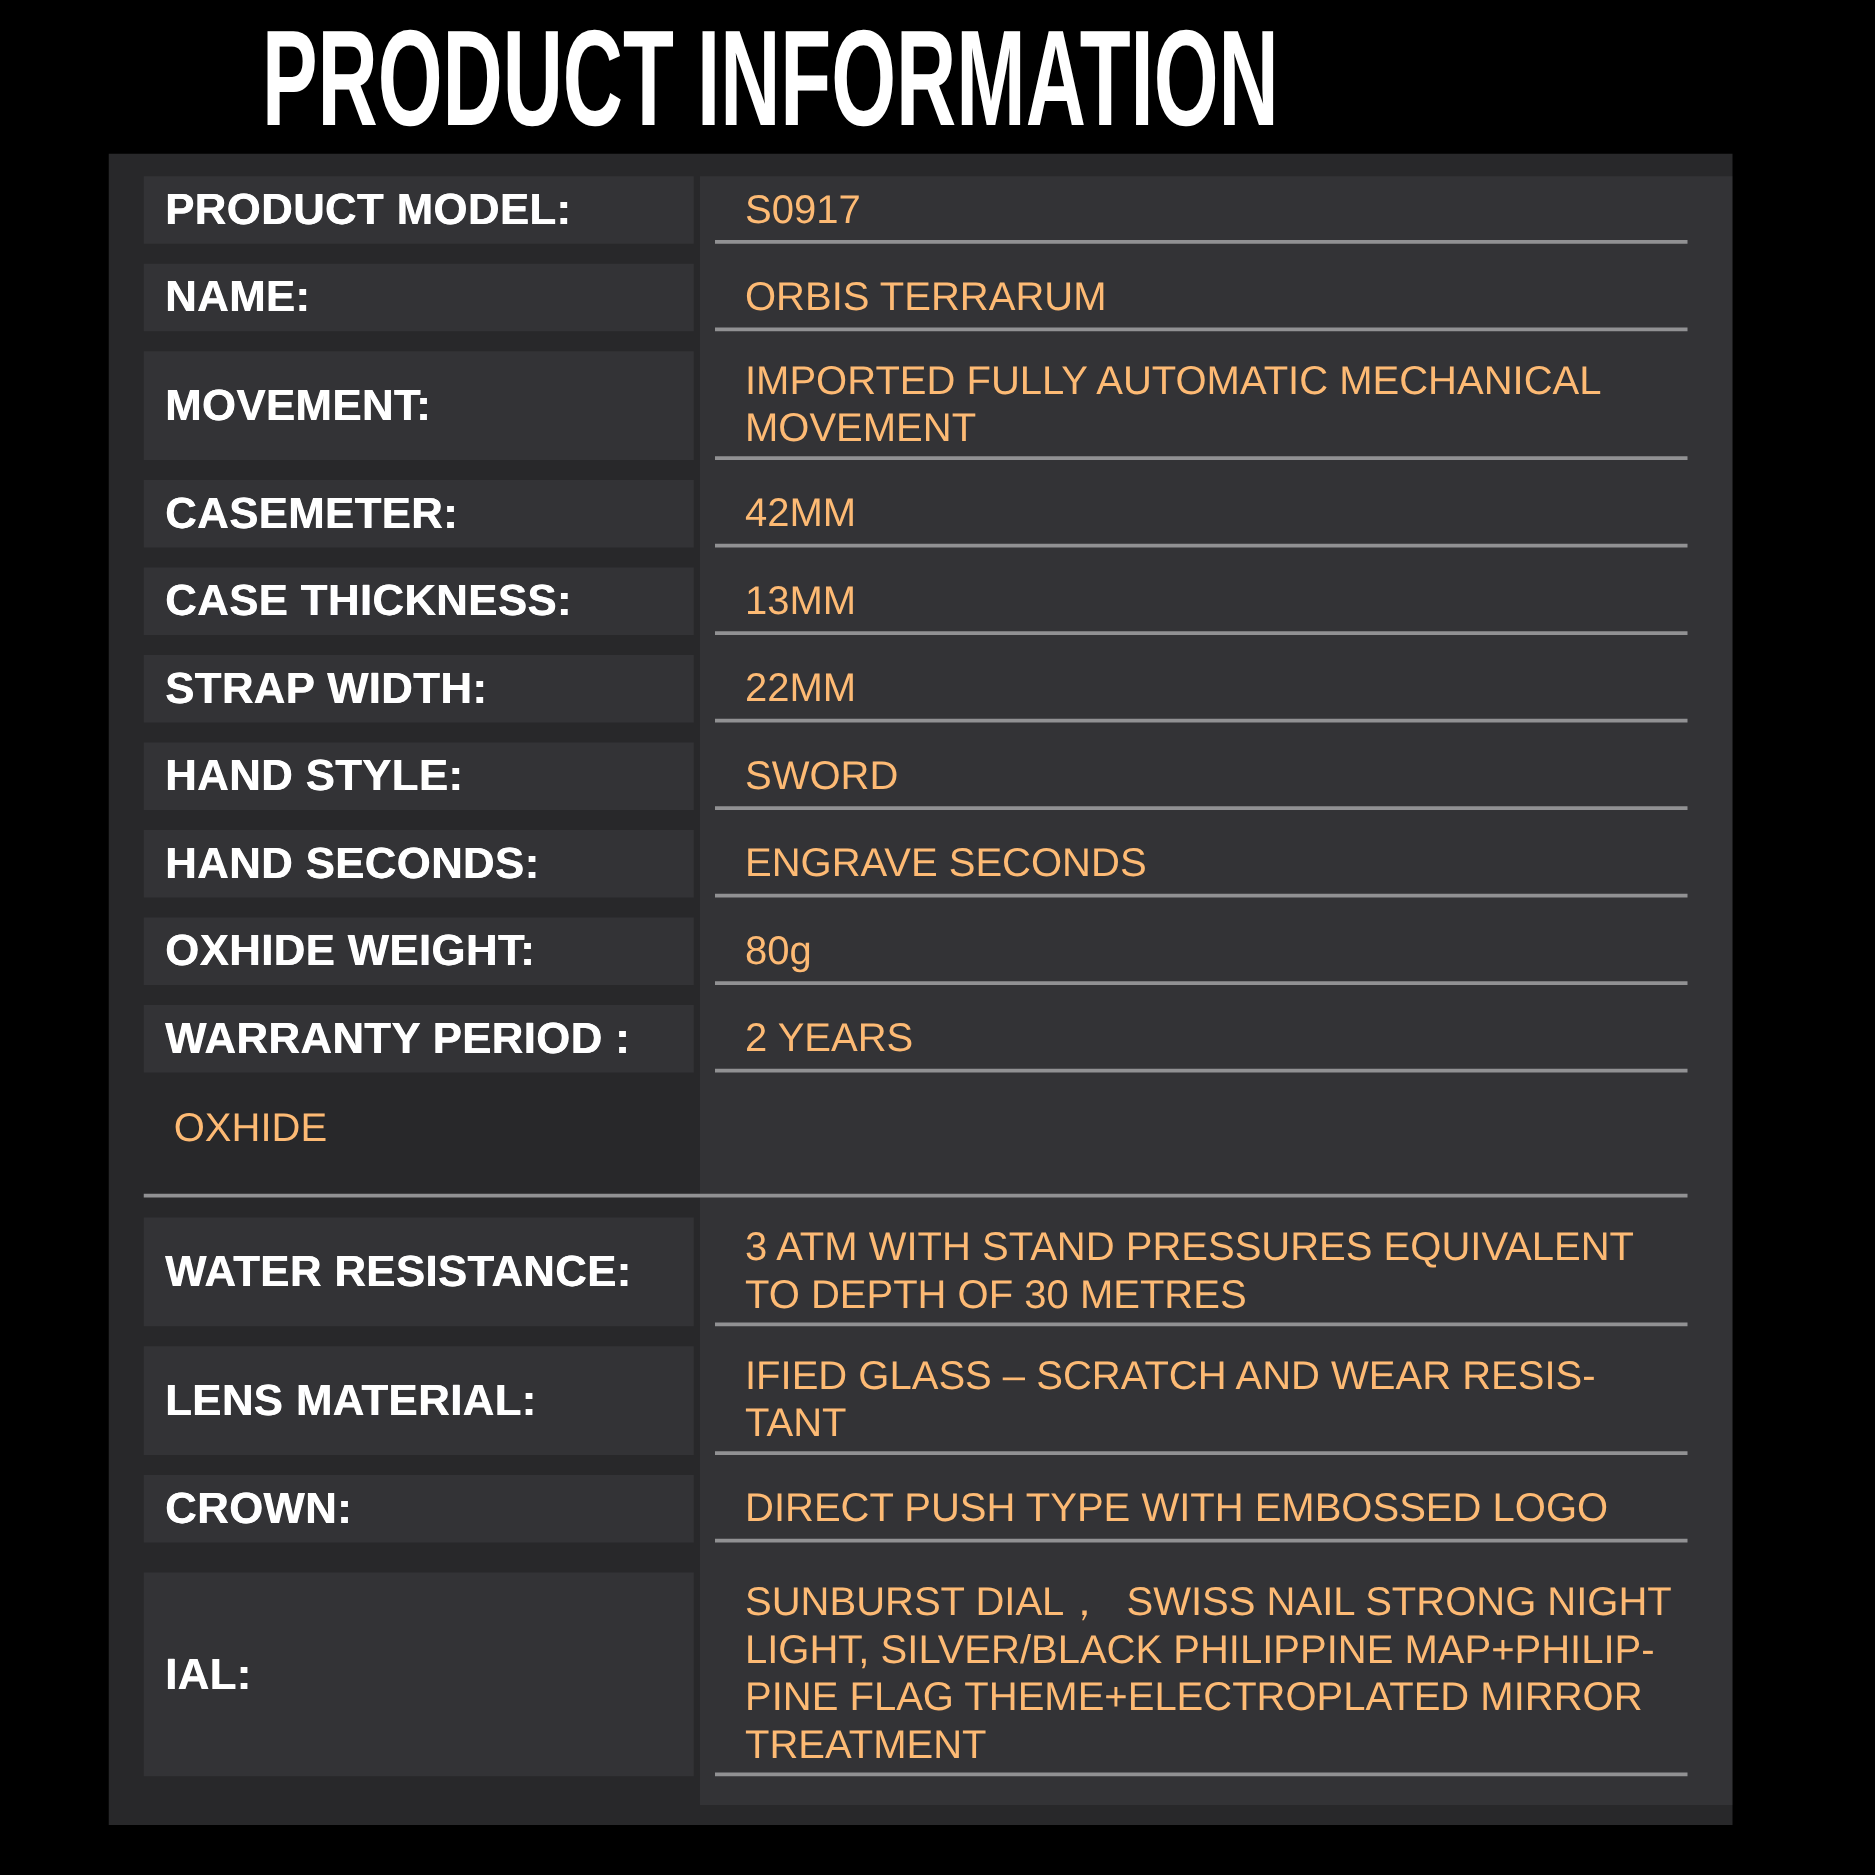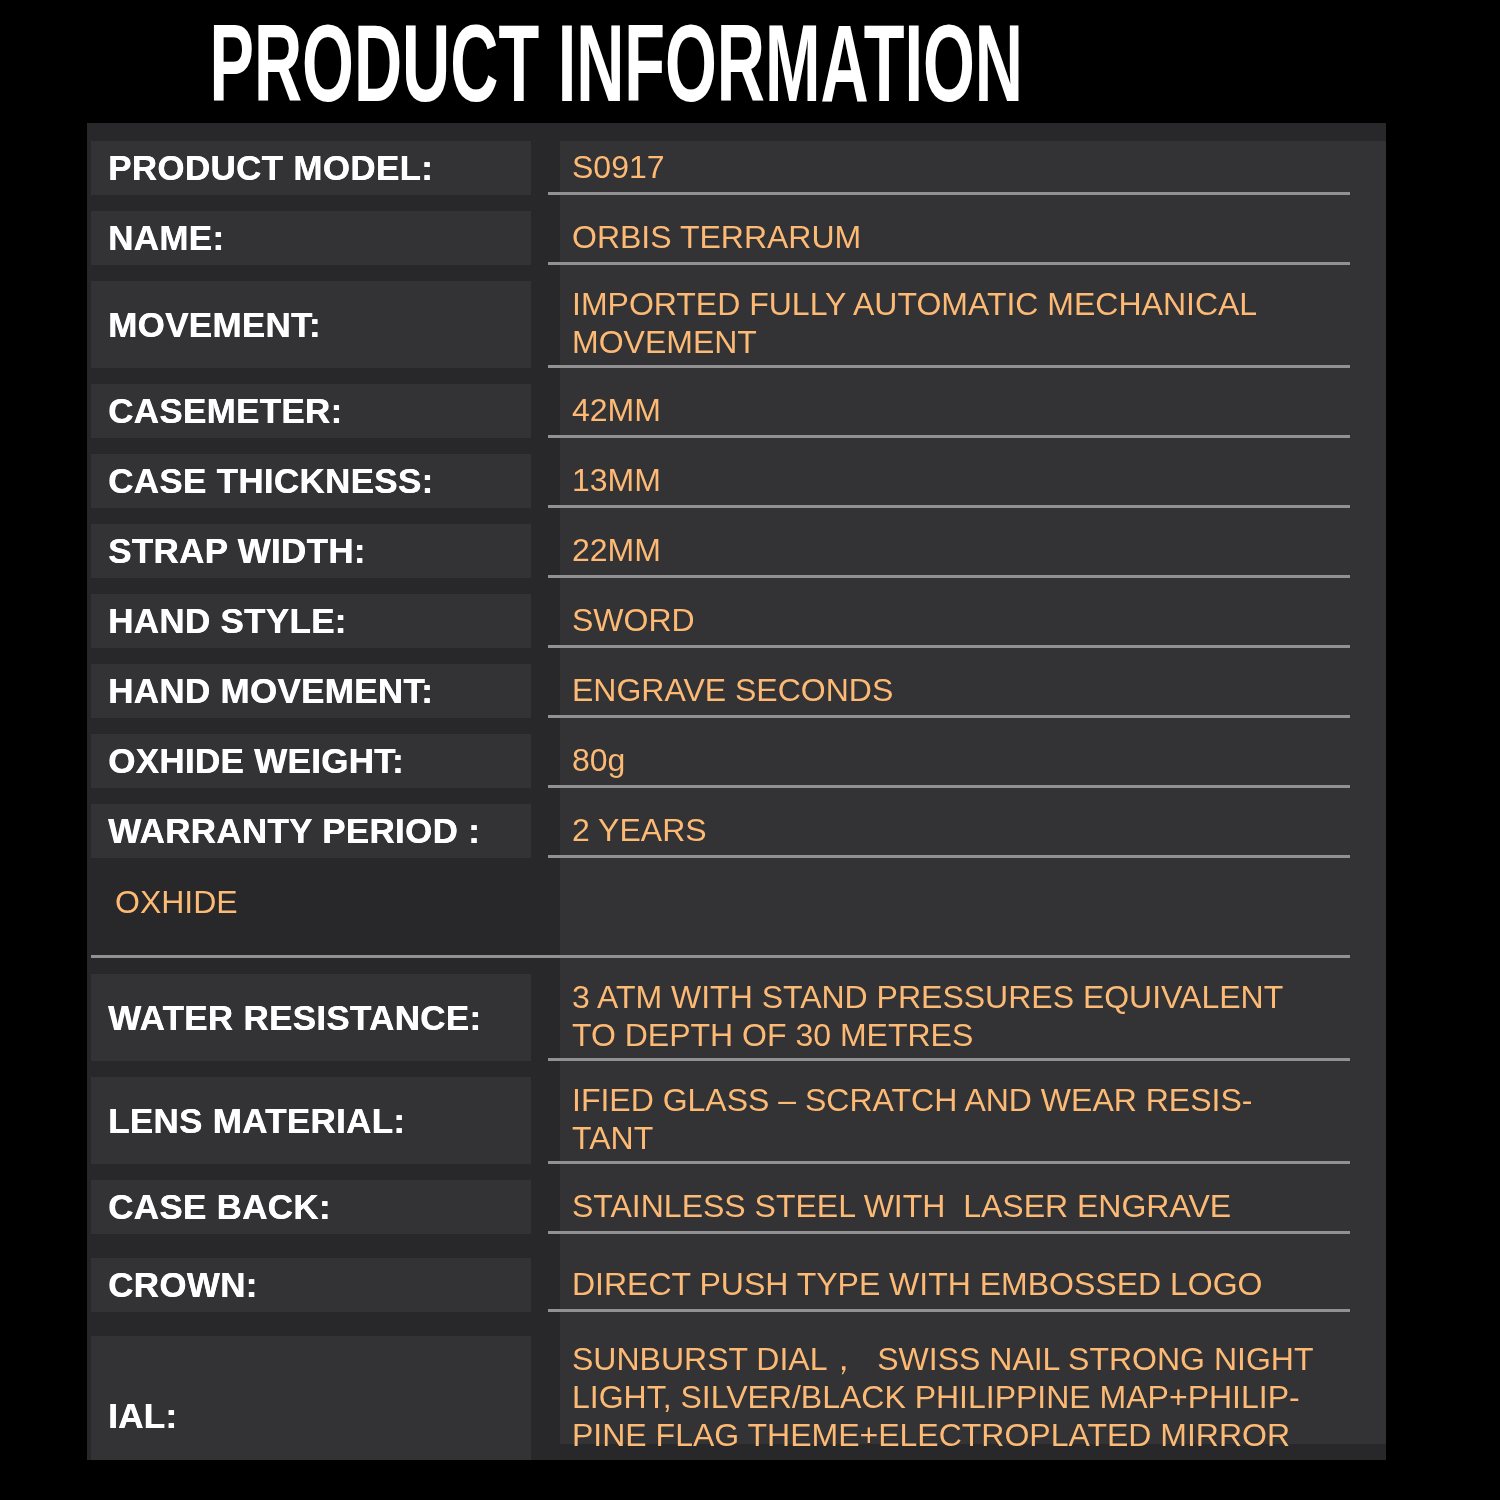--- a/index.html
+++ b/index.html
@@ -33,21 +33,21 @@
     color:var(--text);
     transform:scale(0.66,1.08);
     transform-origin:center top;
     white-space:nowrap;
   }
   .panel{
     position:absolute;
     left:87px; top:123px;
     width:1299px; height:1337px;
     background:var(--panel);
-    padding:18px 36px 0 4px;
+    padding:18px 36px 0 28px;
     overflow:hidden;
   }
   
   .panel::before{
     content:"";
     position:absolute;
     left:473px; right:0; top:18px; bottom:16px;
     background:var(--cell);
   }
   .rows{
@@ -133,21 +133,21 @@
     <div class="label-box">STRAP WIDTH:</div>
     <div class="value-cell">22MM</div>
   </div>
 
   <div class="row">
     <div class="label-box">HAND STYLE:</div>
     <div class="value-cell">SWORD</div>
   </div>
 
   <div class="row">
-    <div class="label-box">HAND MOVEMENT:</div>
+    <div class="label-box">HAND SECONDS:</div>
     <div class="value-cell">ENGRAVE SECONDS</div>
   </div>
 
   <div class="row">
     <div class="label-box">OXHIDE WEIGHT:</div>
     <div class="value-cell">80g</div>
   </div>
 
   <div class="row">
     <div class="label-box">WARRANTY PERIOD :</div>
@@ -163,24 +163,20 @@
     <div class="value-cell">3 ATM WITH STAND PRESSURES EQUIVALENT
 TO DEPTH OF 30 METRES</div>
   </div>
 
   <div class="row">
     <div class="label-box">LENS MATERIAL:</div>
     <div class="value-cell">IFIED GLASS – SCRATCH AND WEAR RESIS-
 TANT</div>
   </div>
 
-  <div class="row">
-    <div class="label-box">CASE BACK:</div>
-    <div class="value-cell">STAINLESS STEEL WITH  LASER ENGRAVE</div>
-  </div>
 
   <div class="row">
     <div class="label-box">CROWN:</div>
     <div class="value-cell">DIRECT PUSH TYPE WITH EMBOSSED LOGO</div>
   </div>
 
   <div class="row">
     <div class="label-box">IAL:</div>
     <div class="value-cell">SUNBURST DIAL，  SWISS NAIL STRONG NIGHT
 LIGHT, SILVER/BLACK PHILIPPINE MAP+PHILIP-

